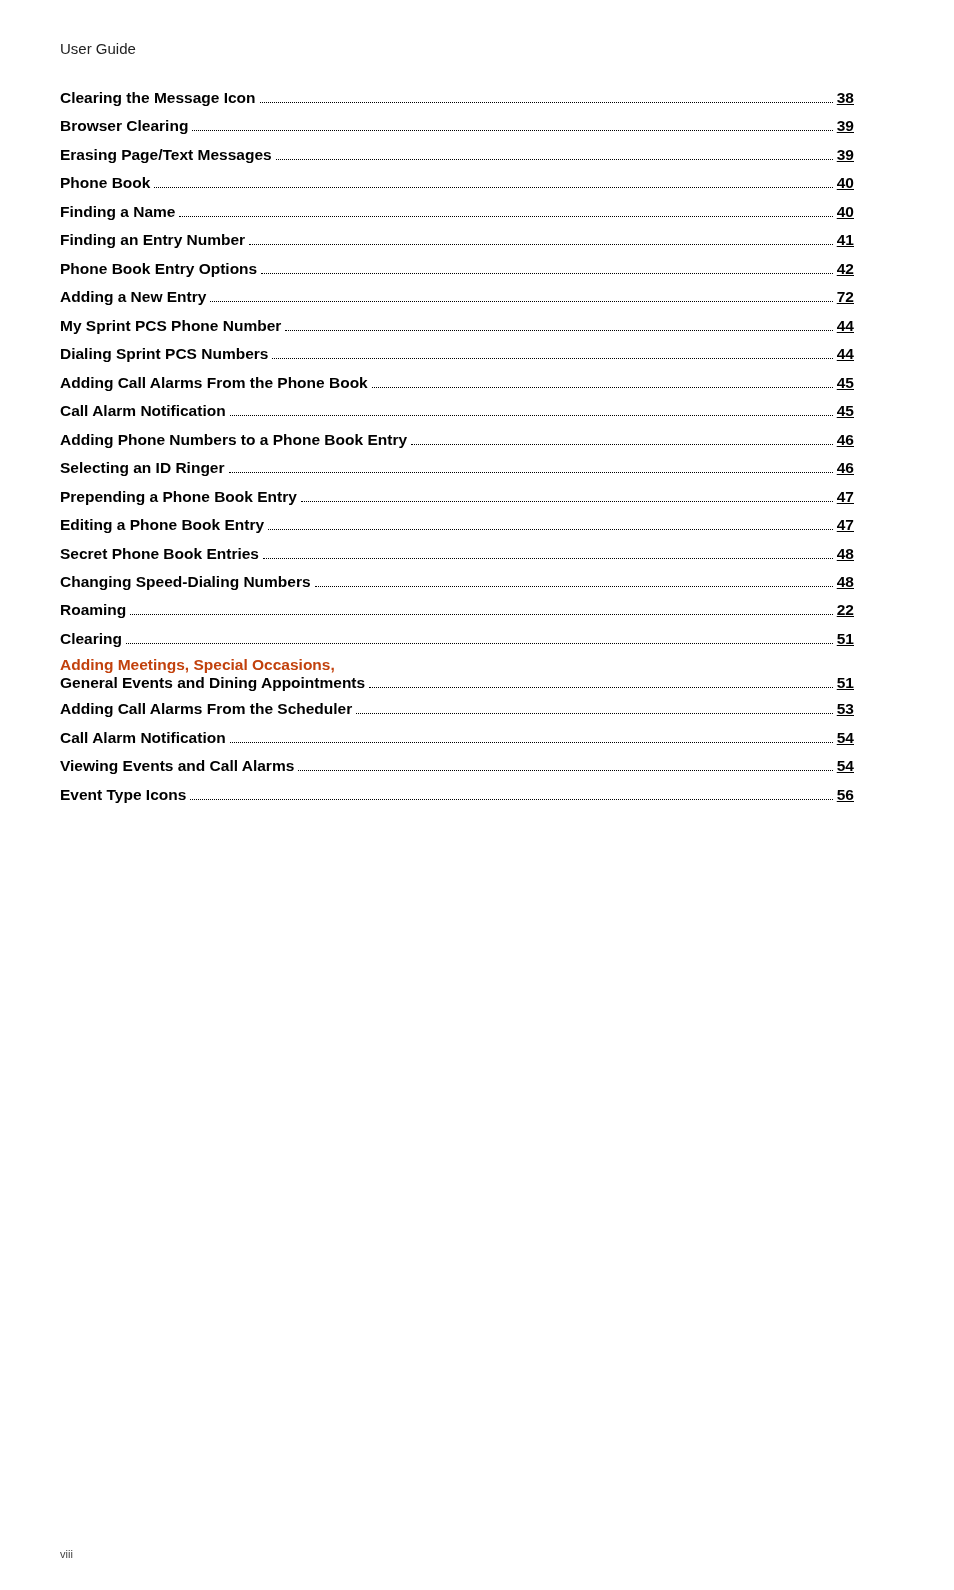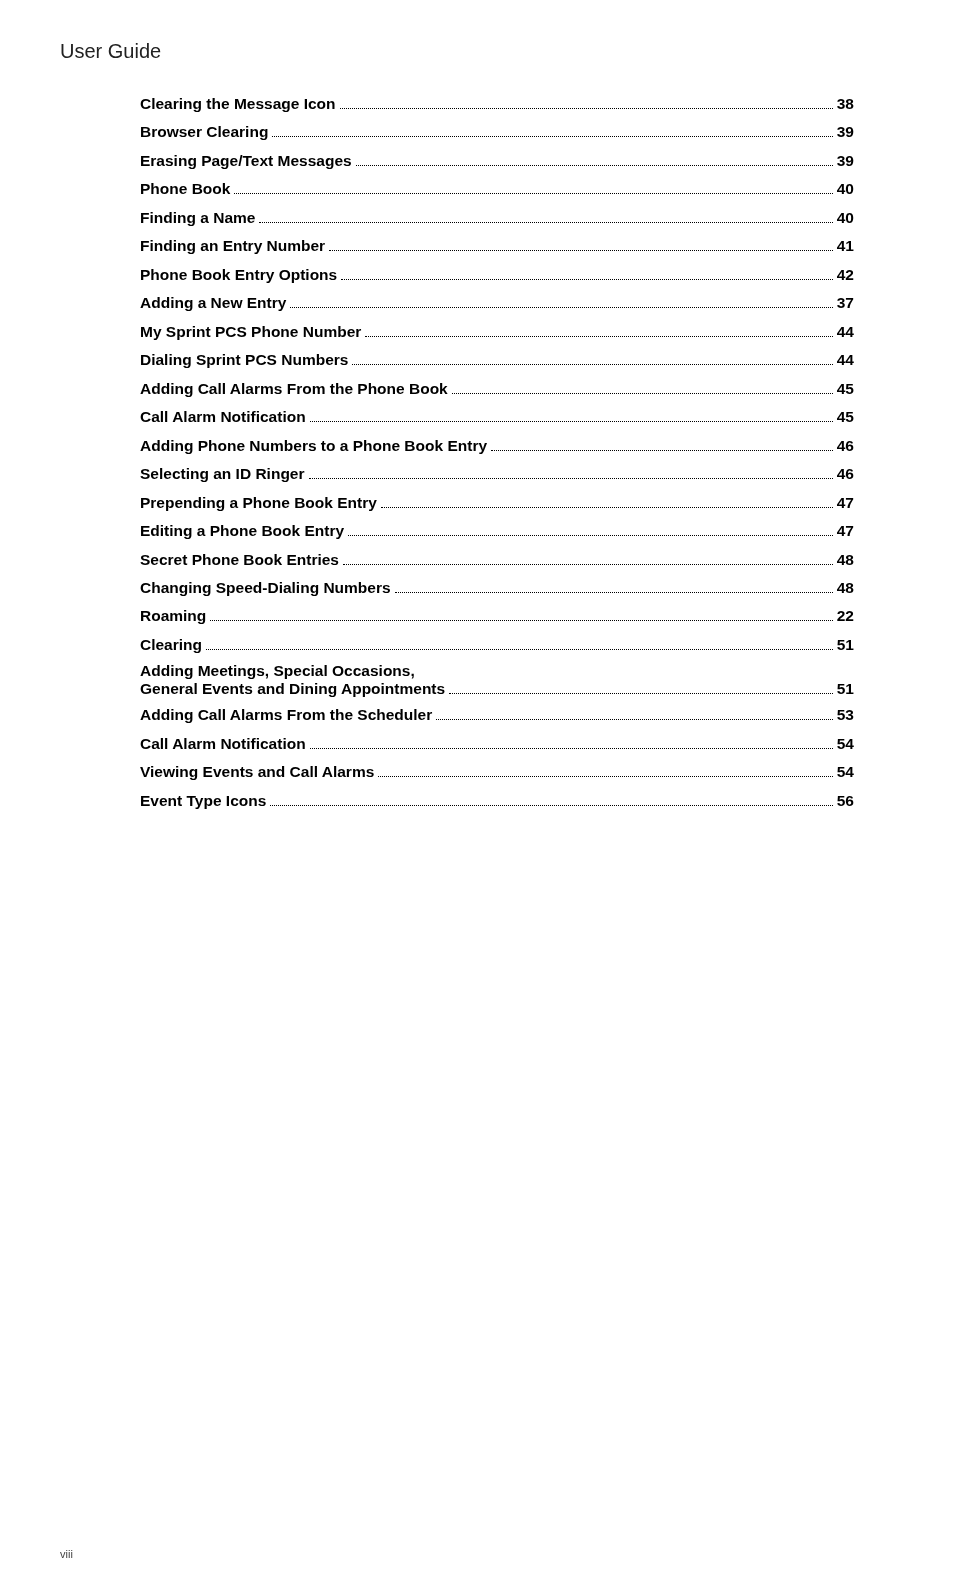--- a/index.html
+++ b/index.html
@@ -18,29 +18,28 @@
 
     .page {
       width: 954px;
       min-height: 1590px;
       background: #ffffff;
       padding: 40px 60px 60px 60px;
       position: relative;
     }
 
     .header {
-      font-size: 20px;
+      font-size: 15px;
       font-weight: normal;
       color: #222;
       margin-bottom: 30px;
       font-family: Arial, Helvetica, sans-serif;
     }
 
     .toc-container {
-      margin-left: 80px;
       margin-right: 40px;
     }
 
     .toc-entry {
       display: flex;
       align-items: baseline;
       margin-bottom: 6px;
       line-height: 1.45;
     }
 
@@ -58,30 +57,31 @@
       margin: 0 4px 3px 4px;
       min-width: 10px;
     }
 
     .toc-page {
       font-weight: bold;
       font-size: 15.5px;
       color: #000;
       white-space: nowrap;
       flex-shrink: 0;
+      text-decoration: underline;
     }
 
     .toc-multiline-entry {
       margin-bottom: 6px;
     }
 
     .toc-multiline-entry .line1 {
       font-weight: bold;
       font-size: 15.5px;
-      color: #000000;
+      color: #c2410c;
       display: block;
     }
 
     .toc-multiline-entry .line2-row {
       display: flex;
       align-items: baseline;
     }
 
     .toc-multiline-entry .line2-label {
       font-weight: bold;
@@ -140,21 +140,21 @@
         <span class="toc-page">41</span>
       </div>
       <div class="toc-entry">
         <span class="toc-label">Phone Book Entry Options</span>
         <span class="toc-dots"></span>
         <span class="toc-page">42</span>
       </div>
       <div class="toc-entry">
         <span class="toc-label">Adding a New Entry</span>
         <span class="toc-dots"></span>
-        <span class="toc-page">37</span>
+        <span class="toc-page">72</span>
       </div>
       <div class="toc-entry">
         <span class="toc-label">My Sprint PCS Phone Number</span>
         <span class="toc-dots"></span>
         <span class="toc-page">44</span>
       </div>
       <div class="toc-entry">
         <span class="toc-label">Dialing Sprint PCS Numbers</span>
         <span class="toc-dots"></span>
         <span class="toc-page">44</span>

